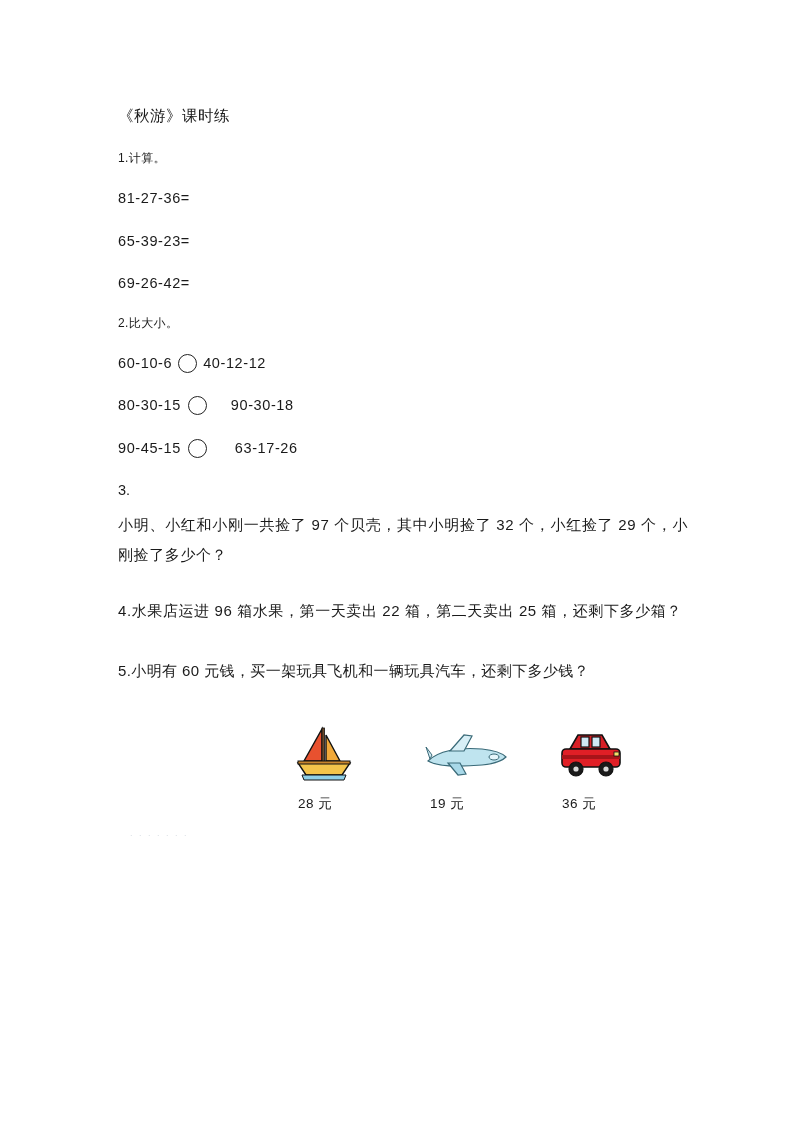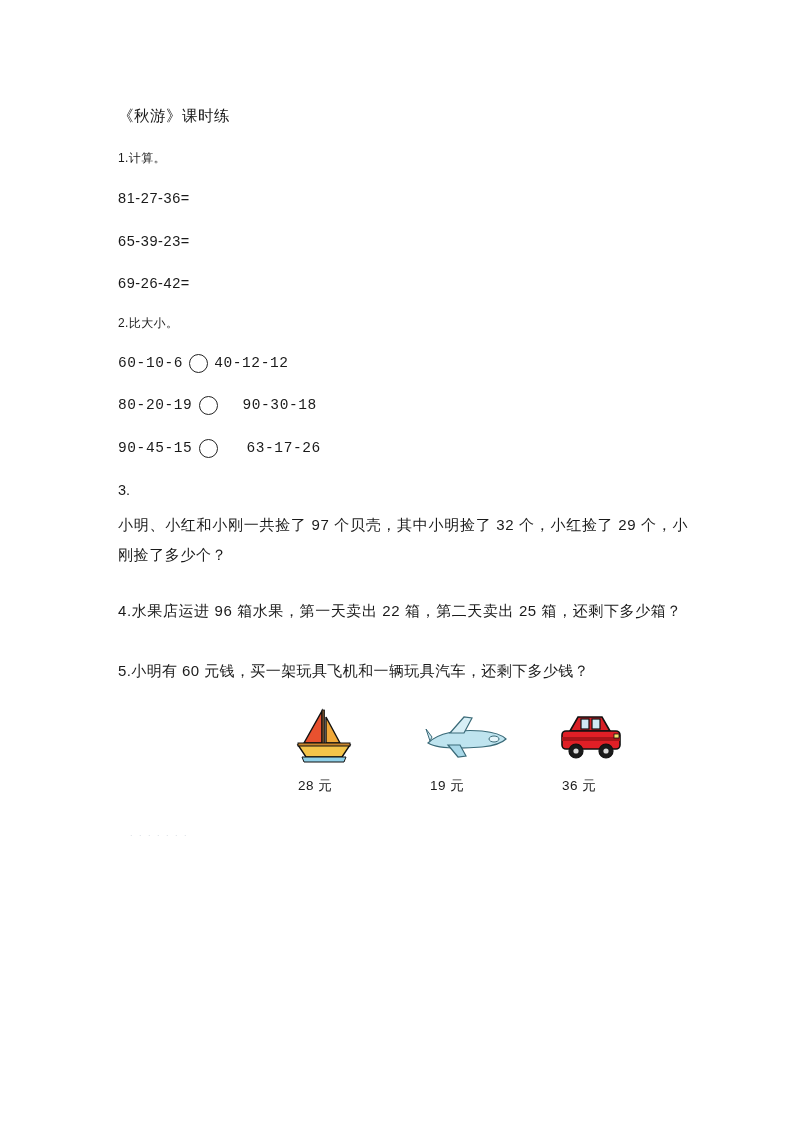--- a/index.html
+++ b/index.html
@@ -47,21 +47,20 @@
     margin-bottom: 19px;
     letter-spacing: 0.6px;
   }
   .compare-row {
     font-size: 14.5px;
     line-height: 1.6;
     margin-bottom: 19px;
     display: flex;
     align-items: center;
     letter-spacing: 0.6px;
-    font-family: Liberation Mono, monospace;
   }
   .compare-row .left {
     display: inline-block;
   }
   .circle {
     display: inline-block;
     width: 17px;
     height: 17px;
     border: 1.3px solid #222;
     border-radius: 50%;
@@ -84,21 +83,21 @@
     letter-spacing: 0.6px;
     text-align: justify;
   }
   .para-tight {
     margin-bottom: 30px;
   }
   .q5 {
     font-size: 15px;
     line-height: 2.0;
     letter-spacing: 0.4px;
-    margin-bottom: 21px;
+    margin-bottom: 39px;
   }
 
   .items {
     display: flex;
     align-items: flex-end;
     margin-left: 4px;
     justify-content: flex-end;
   }
   .item {
     width: 132px;
@@ -139,21 +138,21 @@
 
     <div class="q-line">2.比大小。</div>
 
     <div class="compare-row">
       <span class="left">60-10-6</span>
       <span class="circle"></span>
       <span>40-12-12</span>
     </div>
 
     <div class="compare-row">
-      <span class="left">80-20-19</span>
+      <span class="left">80-30-15</span>
       <span class="circle gap-sm"></span>
       <span class="gap-md">90-30-18</span>
     </div>
 
     <div class="compare-row">
       <span class="left">90-45-15</span>
       <span class="circle gap-sm"></span>
       <span class="gap-lg">63-17-26</span>
     </div>
 

